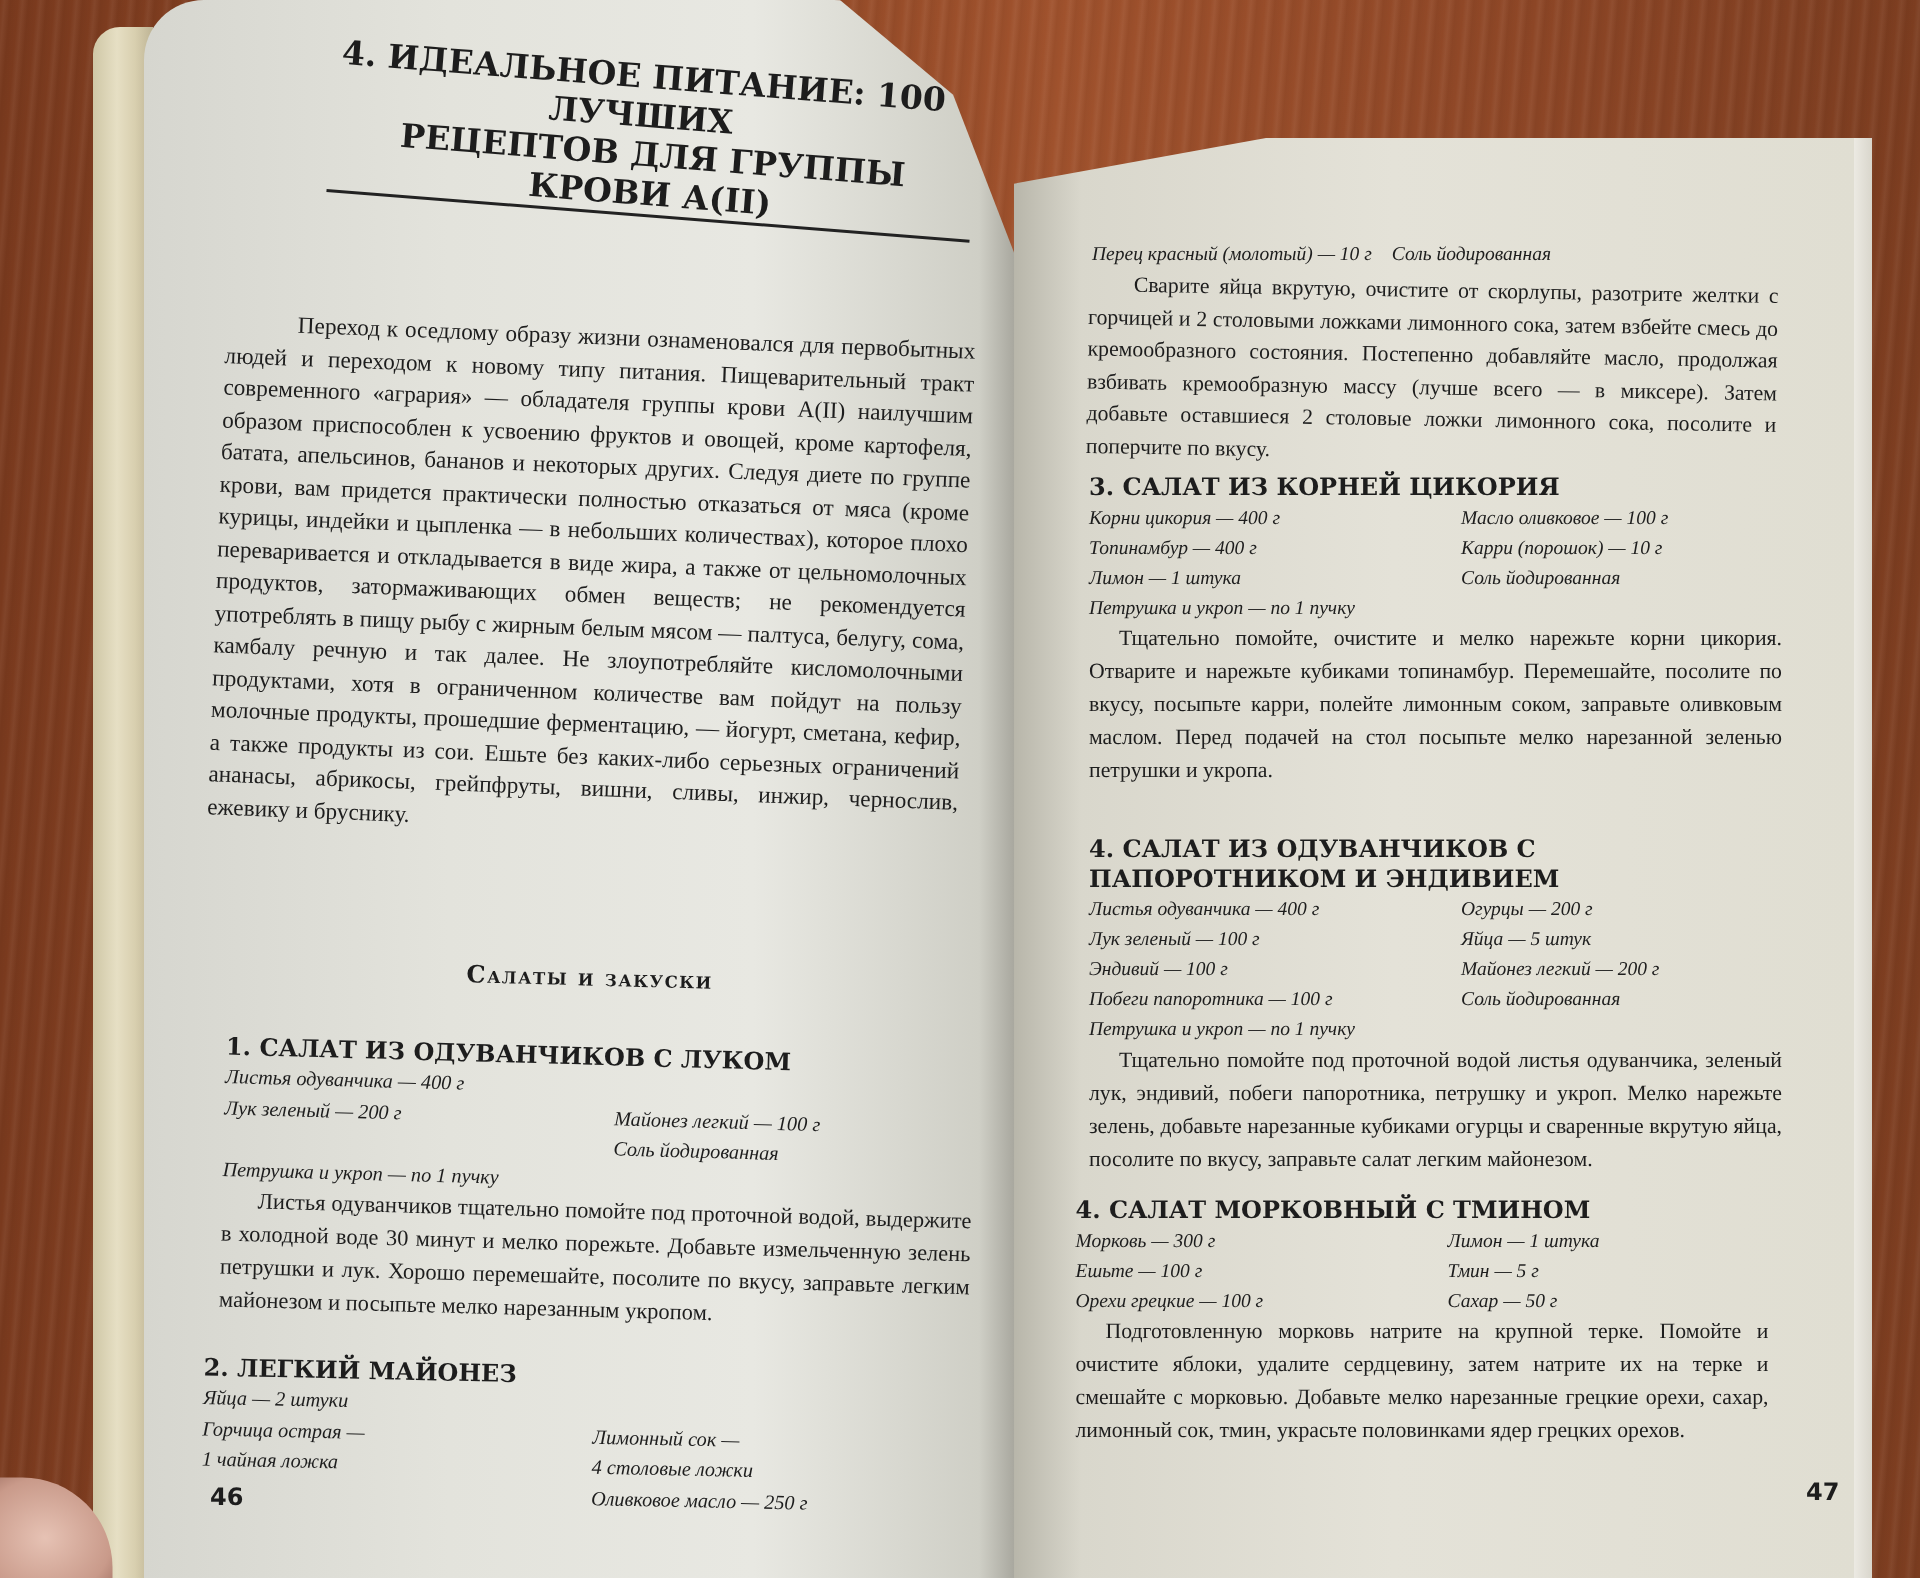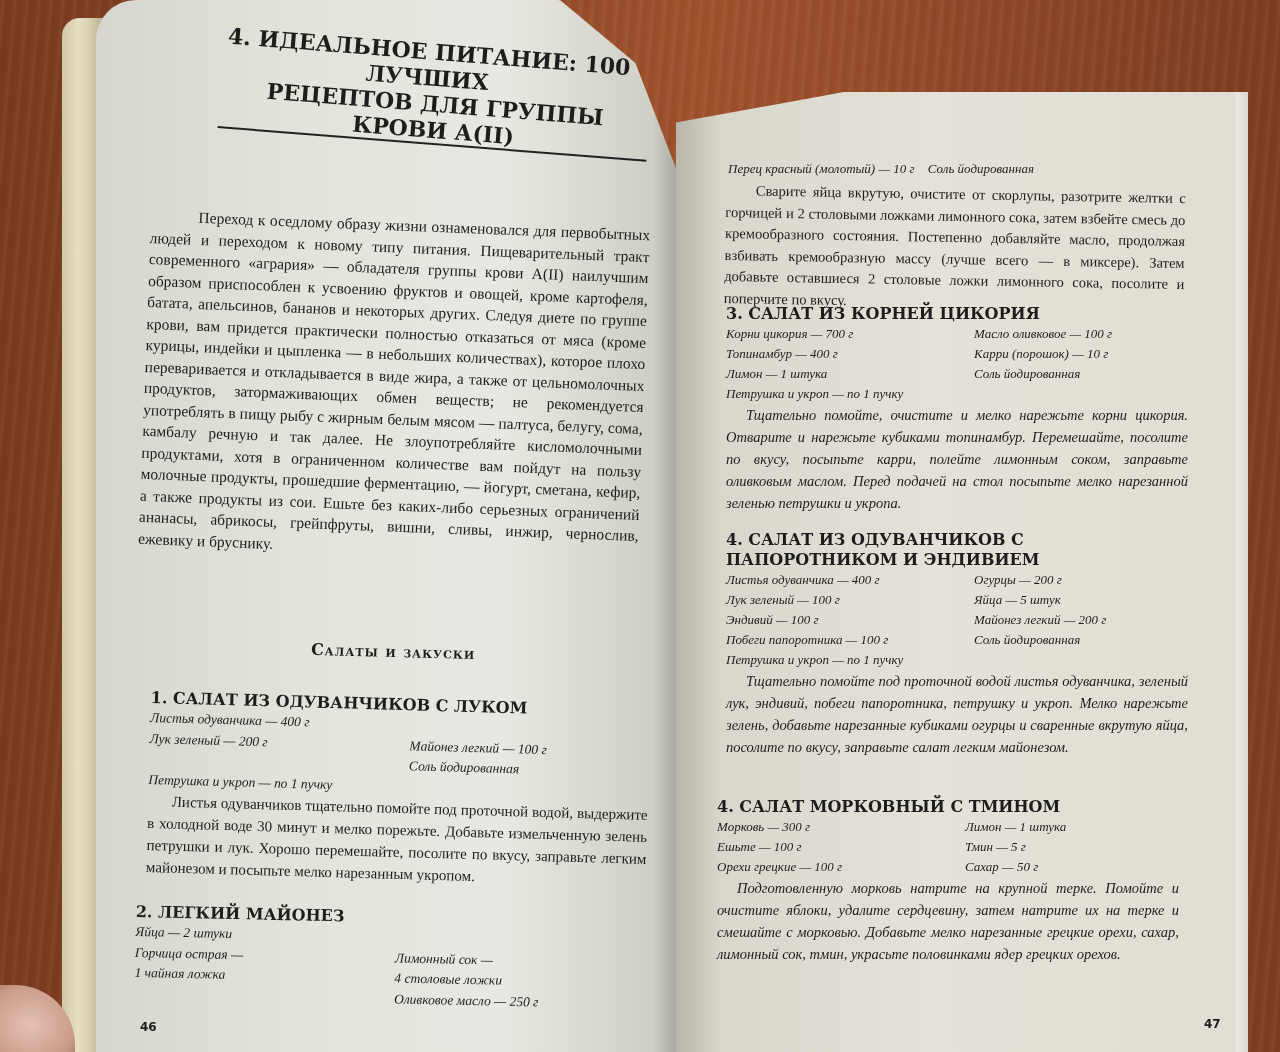--- a/index.html
+++ b/index.html
@@ -64,38 +64,38 @@
     display:grid; grid-template-columns: 260px 1fr; column-gap:0;
     font-style:italic; font-size:13.5px; line-height:20.5px;
   }
   .ingredients .full { grid-column: 1 / span 2; }
   .recipe p {
     margin:0; font-size:15px; line-height:22px; text-align:justify; text-indent:24px;
   }
   .r1 { left:55px; top:688px; width:500px; transform: rotate(1.6deg); transform-origin:left top; }
   .r2 { left:40px; top:902px; width:520px; transform: rotate(1.2deg); transform-origin:left top; }
   .r2 .ingredients { grid-template-columns: 260px 1fr; }
-  .page-num { position:absolute; font-family:"DejaVu Sans", sans-serif; font-weight:bold; font-size:12px;margin-top:32px; }
+  .page-num { position:absolute; font-family:"DejaVu Sans", sans-serif; font-weight:bold; font-size:16px; }
   .pn-left { left:44px; top:988px; }
   .pn-right { left:528px; top:893px; }
   .right-top-ing {
     position:absolute; left:52px; top:68px; width:470px;
     font-style:italic; font-size:13px; line-height:18px;
   }
   .right-top-ing span { margin-right:10px; }
   .right-top-body {
     position:absolute; left:50px; top:88px; width:460px;
     font-size:14.5px; line-height:21.5px; text-align:justify; text-indent:30px;
     transform: rotate(1deg); transform-origin:left top;
   }
-  .r3 { left:50px; top:212px; width:462px; }
-  .r4 { left:50px; top:438px; width:462px; }
+  .r3 { left:50px; top:223px; width:462px; }
+  .r4 { left:50px; top:464px; width:462px; }
   .r5 { left:41px; top:705px; width:462px; }
   .r3 .ingredients, .r4 .ingredients, .r5 .ingredients { grid-template-columns: 248px 1fr; font-size:13px; line-height:20px; }
-  .r3 p, .r4 p, .r5 p { font-size:14.5px; line-height:22px; text-indent:20px;font-style:italic; }
+  .r3 p, .r4 p, .r5 p { font-size:14.5px; line-height:22px; text-indent:20px; }
 </style>
 </head>
 <body>
 
 <div class="woodgrain"></div>
 <div class="page-edge-left"></div>
 <div class="page-right-edge"></div>
 
 <div class="page page-left">
   <div class="chapter-title">
@@ -141,21 +141,21 @@
 <div class="page page-right">
   <div class="right-top-ing">
     <span>Перец красный (молотый) — 10 г</span>
     <span>Соль йодированная</span>
   </div>
   <div class="right-top-body">Сварите яйца вкрутую, очистите от скорлупы, разотрите желтки с горчицей и 2 столовыми ложками лимонного сока, затем взбейте смесь до кремообразного состояния. Постепенно добавляйте масло, продолжая взбивать кремообразную массу (лучше всего — в миксере). Затем добавьте оставшиеся 2 столовые ложки лимонного сока, посолите и поперчите по вкусу.</div>
 
   <div class="recipe r3">
     <h3>3. САЛАТ ИЗ КОРНЕЙ ЦИКОРИЯ</h3>
     <div class="ingredients">
-      <span>Корни цикория — 700 г</span>
+      <span>Корни цикория — 400 г</span>
       <span>Масло оливковое — 100 г</span>
       <span>Топинамбур — 400 г</span>
       <span>Карри (порошок) — 10 г</span>
       <span>Лимон — 1 штука</span>
       <span>Соль йодированная</span>
       <span class="full">Петрушка и укроп — по 1 пучку</span>
     </div>
     <p>Тщательно помойте, очистите и мелко нарежьте корни цикория. Отварите и нарежьте кубиками топинамбур. Перемешайте, посолите по вкусу, посыпьте карри, полейте лимонным соком, заправьте оливковым маслом. Перед подачей на стол посыпьте мелко нарезанной зеленью петрушки и укропа.</p>
   </div>
 

